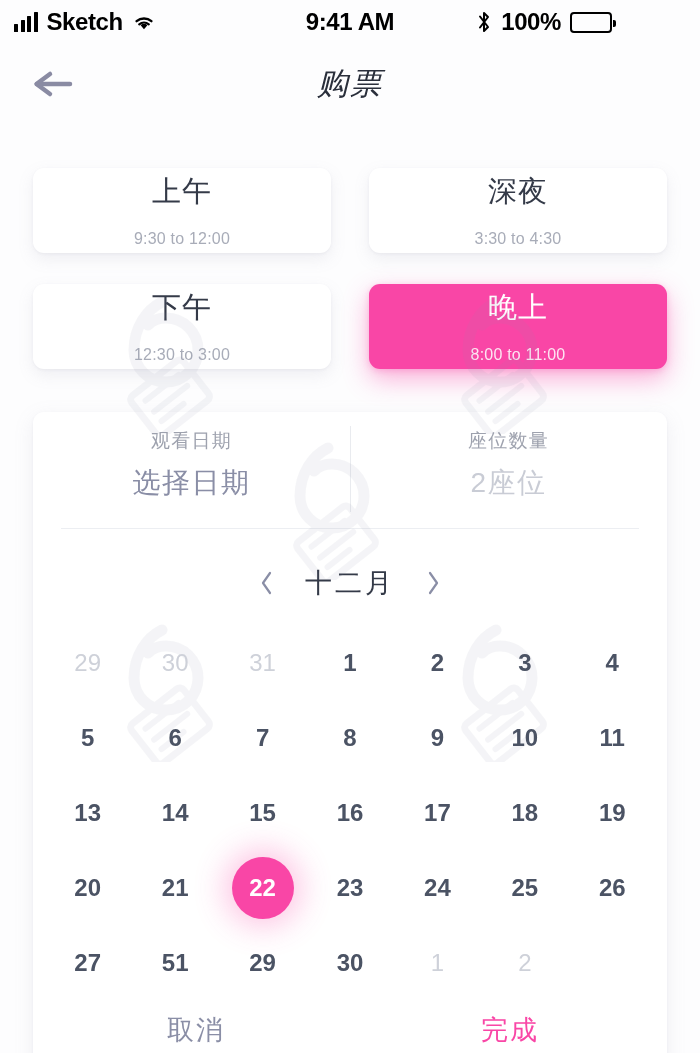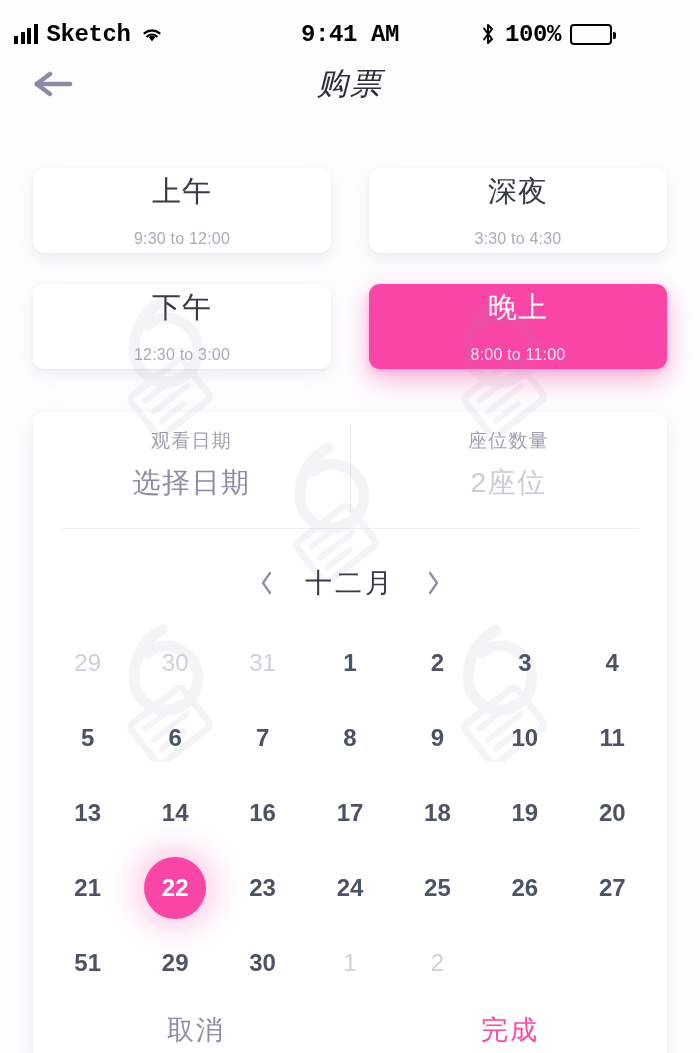--- a/index.html
+++ b/index.html
@@ -11,25 +11,24 @@
   }
   #app {
     position: relative;
     width: 700px; height: 1053px;
     background: #fdfdfe;
     overflow: hidden;
   }
 
   
   .statusbar {
-    position: absolute; top: 12px; left: 0;
+    position: absolute; top: 0; left: 0;
     width: 624px; height: 44px;
     display: flex; align-items: center;
     color: #000;
-    font-family: Liberation Mono, monospace;
   }
   .sb-left {
     position: absolute; left: 14px; top: 0; height: 44px;
     display: flex; align-items: center; gap: 9px;
   }
   .sb-center {
     position: absolute; left: 0; top: 0; width: 700px; height: 44px;
     display: flex; align-items: center; justify-content: center;
   }
   .sb-right {
@@ -305,20 +304,23 @@
         <div class="day">
           <span class="num">11</span>
         </div>
         <div class="day">
           <span class="num">13</span>
         </div>
         <div class="day">
           <span class="num">14</span>
         </div>
         <div class="day">
+          <span class="num">15</span>
+        </div>
+        <div class="day">
           <span class="num">16</span>
         </div>
         <div class="day">
           <span class="num">17</span>
         </div>
         <div class="day">
           <span class="num">18</span>
         </div>
         <div class="day">
           <span class="num">19</span>

